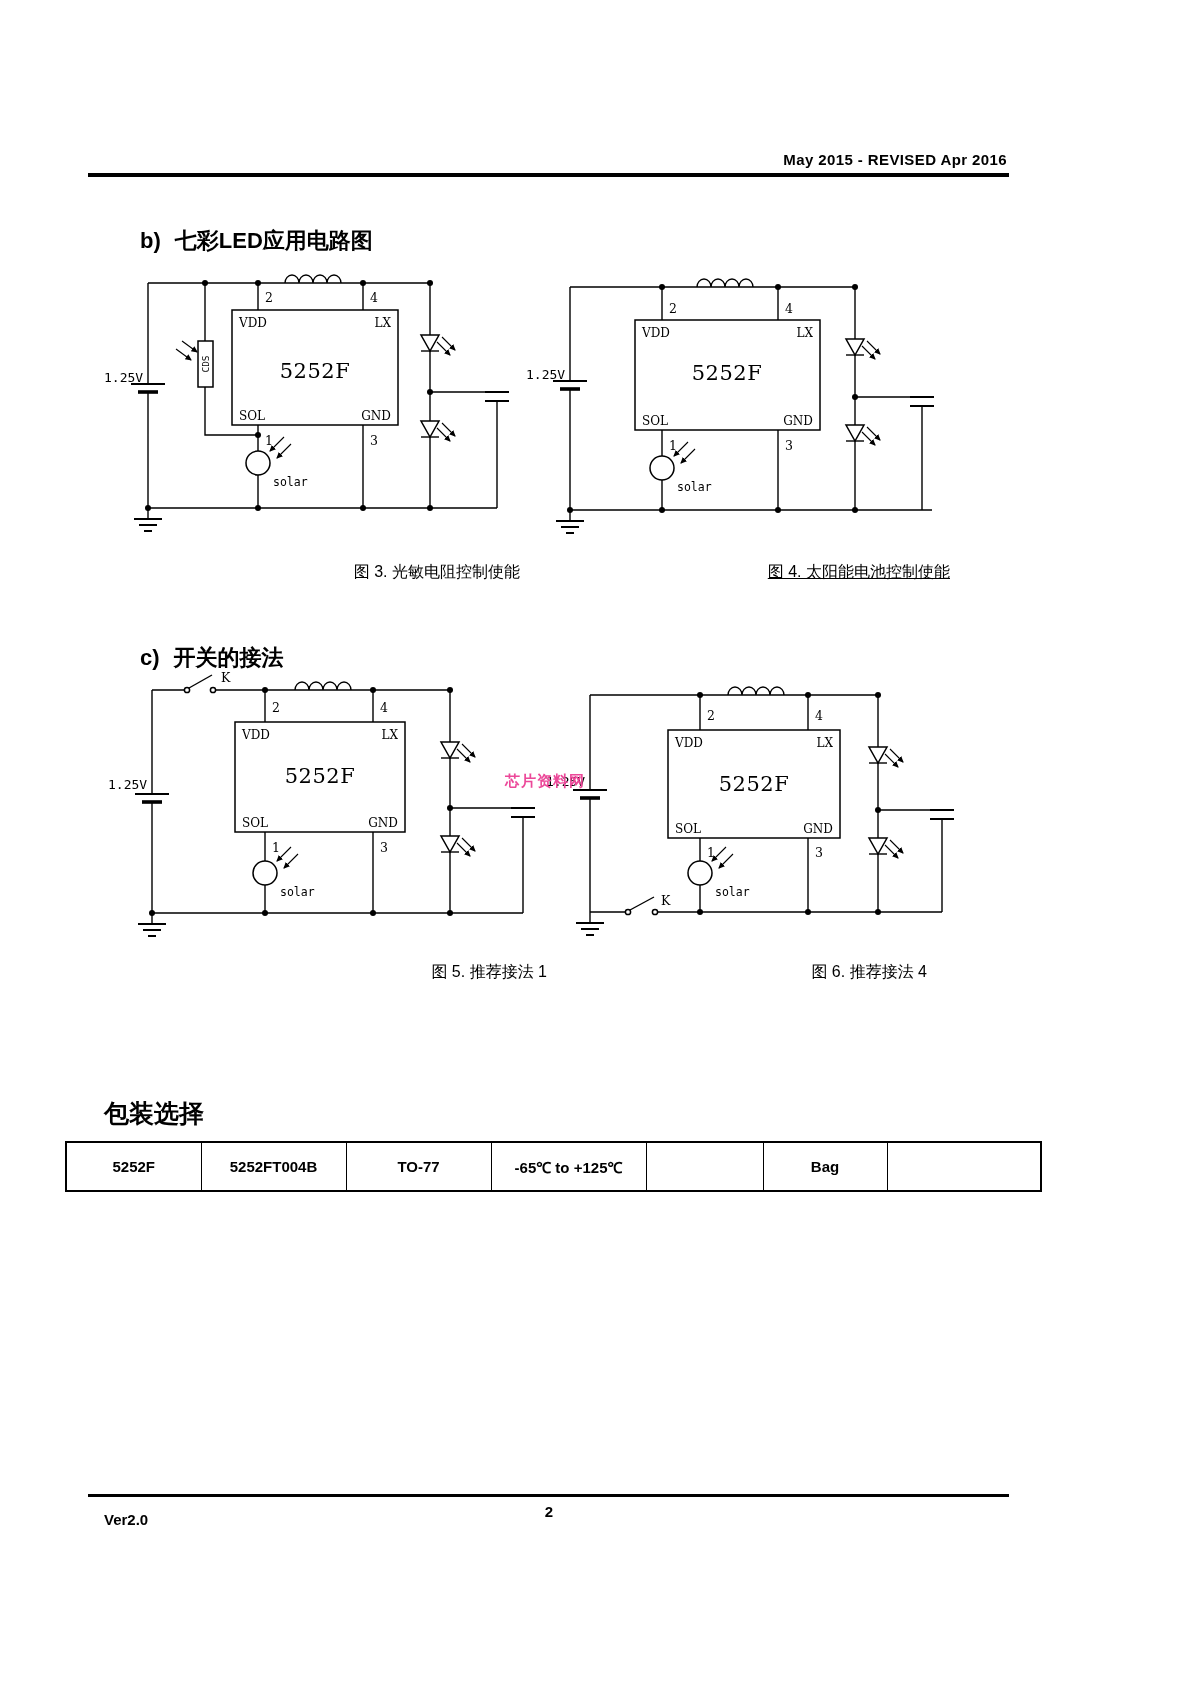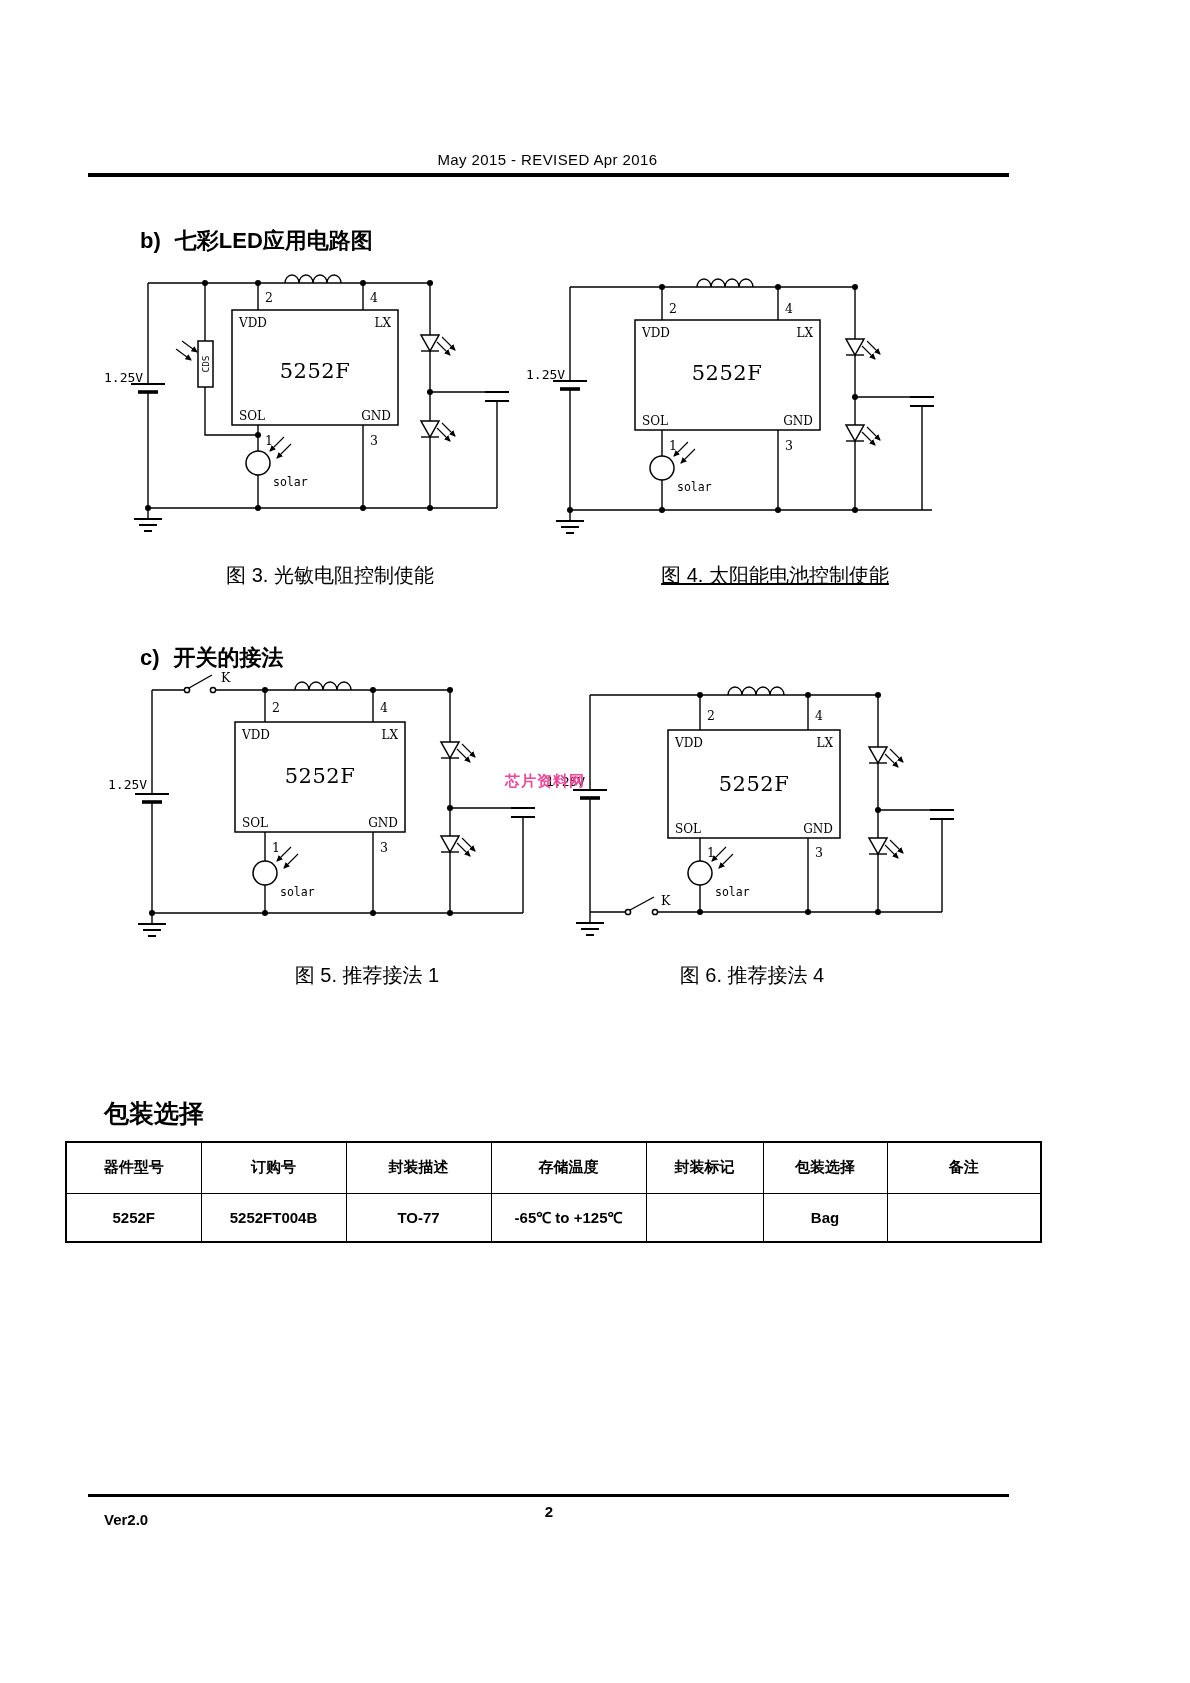--- a/index.html
+++ b/index.html
@@ -1,32 +1,32 @@
 <!DOCTYPE html>
 <html><head>
 <meta charset="utf-8">
 <style>
   * { margin:0; padding:0; box-sizing:border-box; }
   html,body { background:#fff; }
   .page { position:relative; width:1190px; height:1683px; background:#ffffff;
           font-family:"Liberation Sans", sans-serif; color:#000; overflow:hidden; }
 
-  .header-date { position:absolute; top:151px; left:88px; width:919px; text-align:center;
-                 font-size:15px; font-weight:normal; letter-spacing:0.4px; }
+  .header-date { position:absolute; top:151px; left:88px; width:919px; text-align:right;
+                 font-size:15px; font-weight:bold; letter-spacing:0.4px; }
   .rule { position:absolute; left:88px; width:921px; background:#000; }
   .rule-top { top:173px; height:4px; }
   .rule-bottom { top:1494px; height:3px; }
 
   .section-title { position:absolute; font-size:22px; font-weight:bold; }
   #sec-b { left:140px; top:226px; }
   #sec-c { left:140px; top:643px; }
   .sec-label { display:inline-block; margin-right:14px; }
 
   .fig-svg { position:absolute; }
-  .caption { position:absolute; font-size:20px; text-align:center; }
+  .caption { position:absolute; font-size:16px; text-align:right; }
   #cap3 { left:140px; top:562px; width:380px; }
   #cap4 { left:600px; top:562px; width:350px;text-decoration:underline; }
   #cap5 { left:187px; top:962px; width:360px; }
   #cap6 { left:577px; top:962px; width:350px; }
 
   .watermark { position:absolute; left:505px; top:772px; font-size:15px; font-weight:bold;
                color:#ec4899; letter-spacing:1px; }
 
   .order-title { position:absolute; left:104px; top:1097px; font-size:25px; font-weight:bold; }
   .order-table { position:absolute; left:65px; top:1141px; border-collapse:collapse;
@@ -357,29 +357,20 @@
     <colgroup>
       <col style="width:135px">
         <col style="width:145px">
         <col style="width:145px">
         <col style="width:155px">
       <col style="width:117px">
         <col style="width:124px">
         <col style="width:154px">
     </colgroup>
     <tbody>
-        <tr class="hdr">
-      <td>器件型号</td>
-      <td>订购号</td>
-      <td>封装描述</td>
-      <td>存储温度</td>
-      <td>封装标记</td>
-      <td>包装选择</td>
-      <td>备注</td>
-    </tr>
     <tr class="data">
       <td>5252F</td>
       <td>5252FT004B</td>
       <td>TO-77</td>
       <td>-65℃  to +125℃</td>
       <td></td>
       <td>Bag</td>
       <td></td>
     </tr>
   </tbody>

